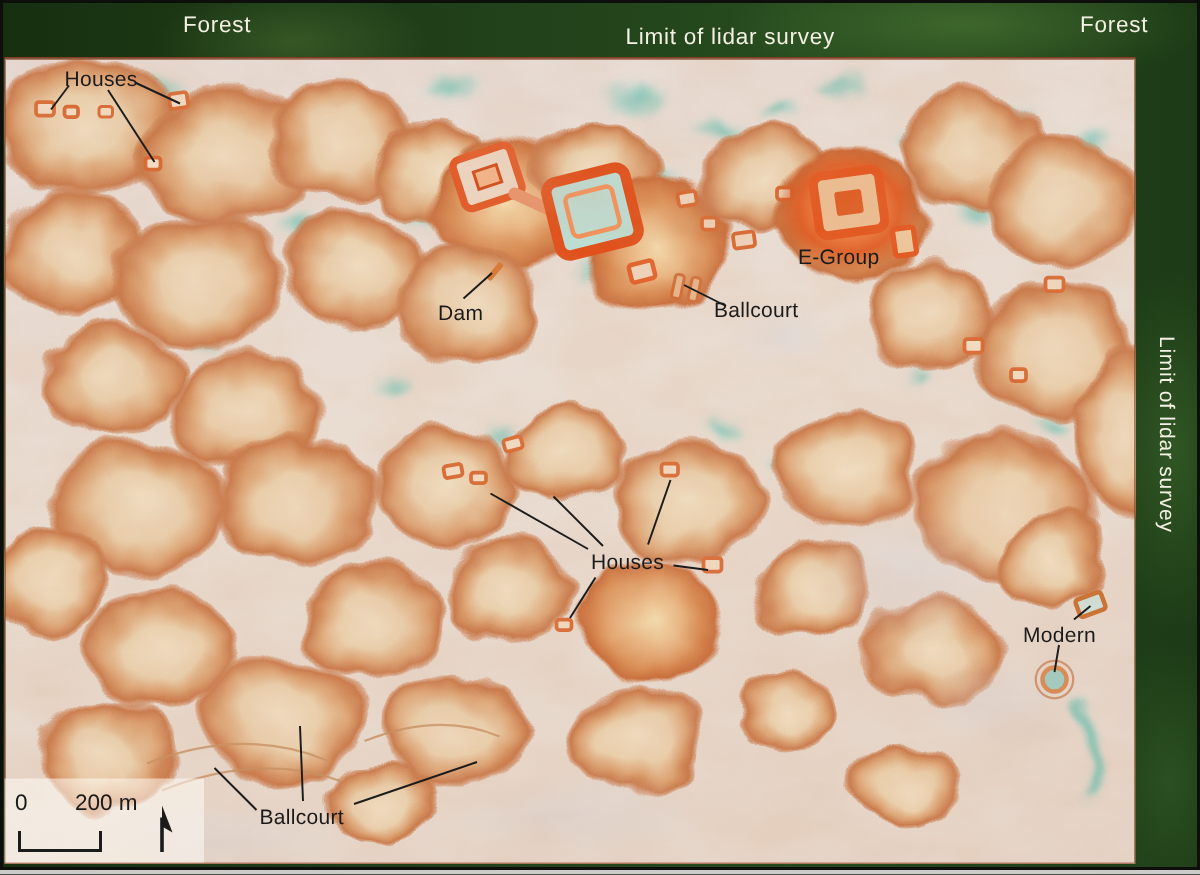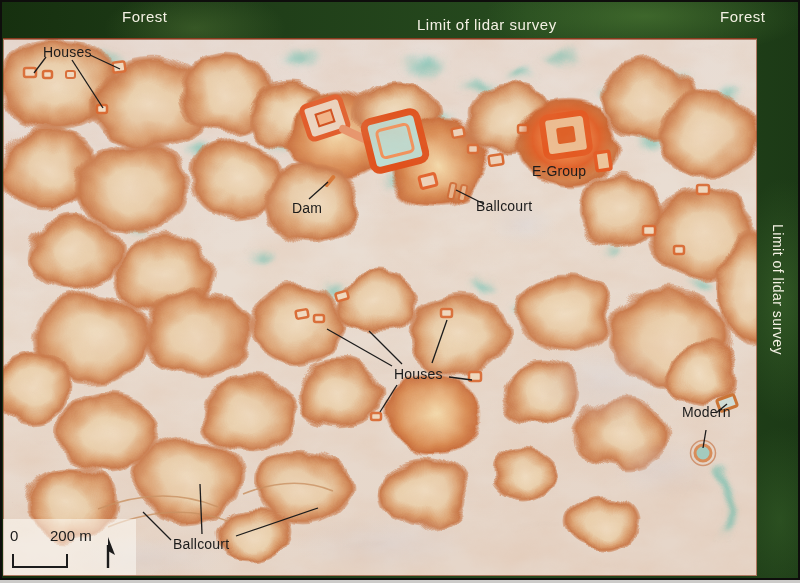--- a/index.html
+++ b/index.html
@@ -277,21 +277,21 @@
   <div class="band-lbl" style="left:122px;top:8px;">Forest</div>
   <div class="band-lbl" style="left:417px;top:16px;">Limit of lidar survey</div>
   <div class="band-lbl" style="left:720px;top:8px;">Forest</div>
   <div class="band-lbl v-lbl" style="left:770px;top:224px;font-size:14px;">Limit of lidar survey</div>
 
   <div class="lbl" style="left:43px;top:44px;">Houses</div>
   <div class="lbl" style="left:292px;top:200px;">Dam</div>
   <div class="lbl" style="left:476px;top:198px;">Ballcourt</div>
   <div class="lbl" style="left:532px;top:163px;">E-Group</div>
   <div class="lbl" style="left:394px;top:366px;">Houses</div>
-  <div class="lbl" style="left:682px;top:404px;">Modern</div>
+  <div class="lbl" style="left:682px;top:415px;">Modern</div>
   <div class="lbl" style="left:173px;top:536px;">Ballcourt</div>
 
   <div class="scale-num" style="left:10px;top:527px;">0</div>
   <div class="scale-num" style="left:50px;top:527px;">200 m</div>
 
   <div class="page-edge"></div>
   <div class="outer-border"></div>
 </div>
 
 </body></html>

